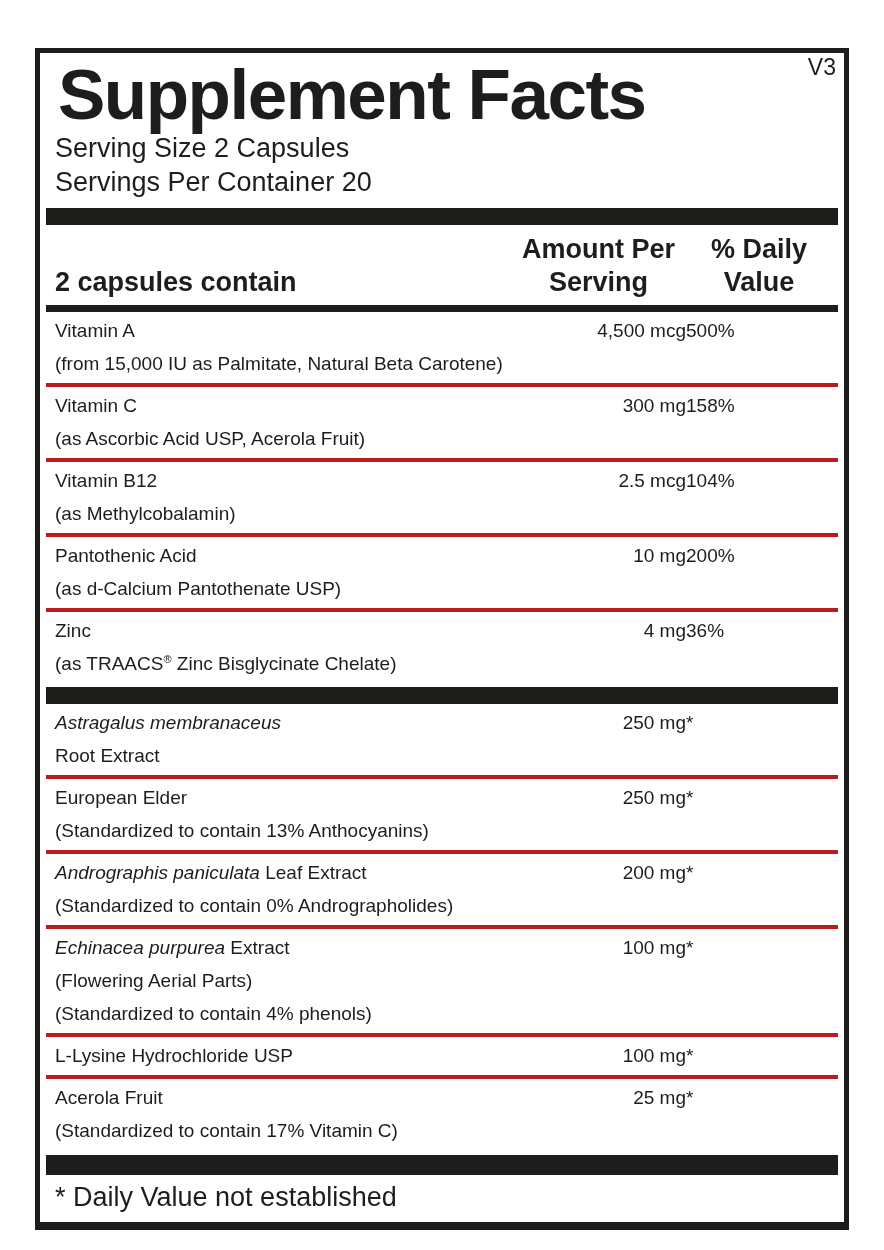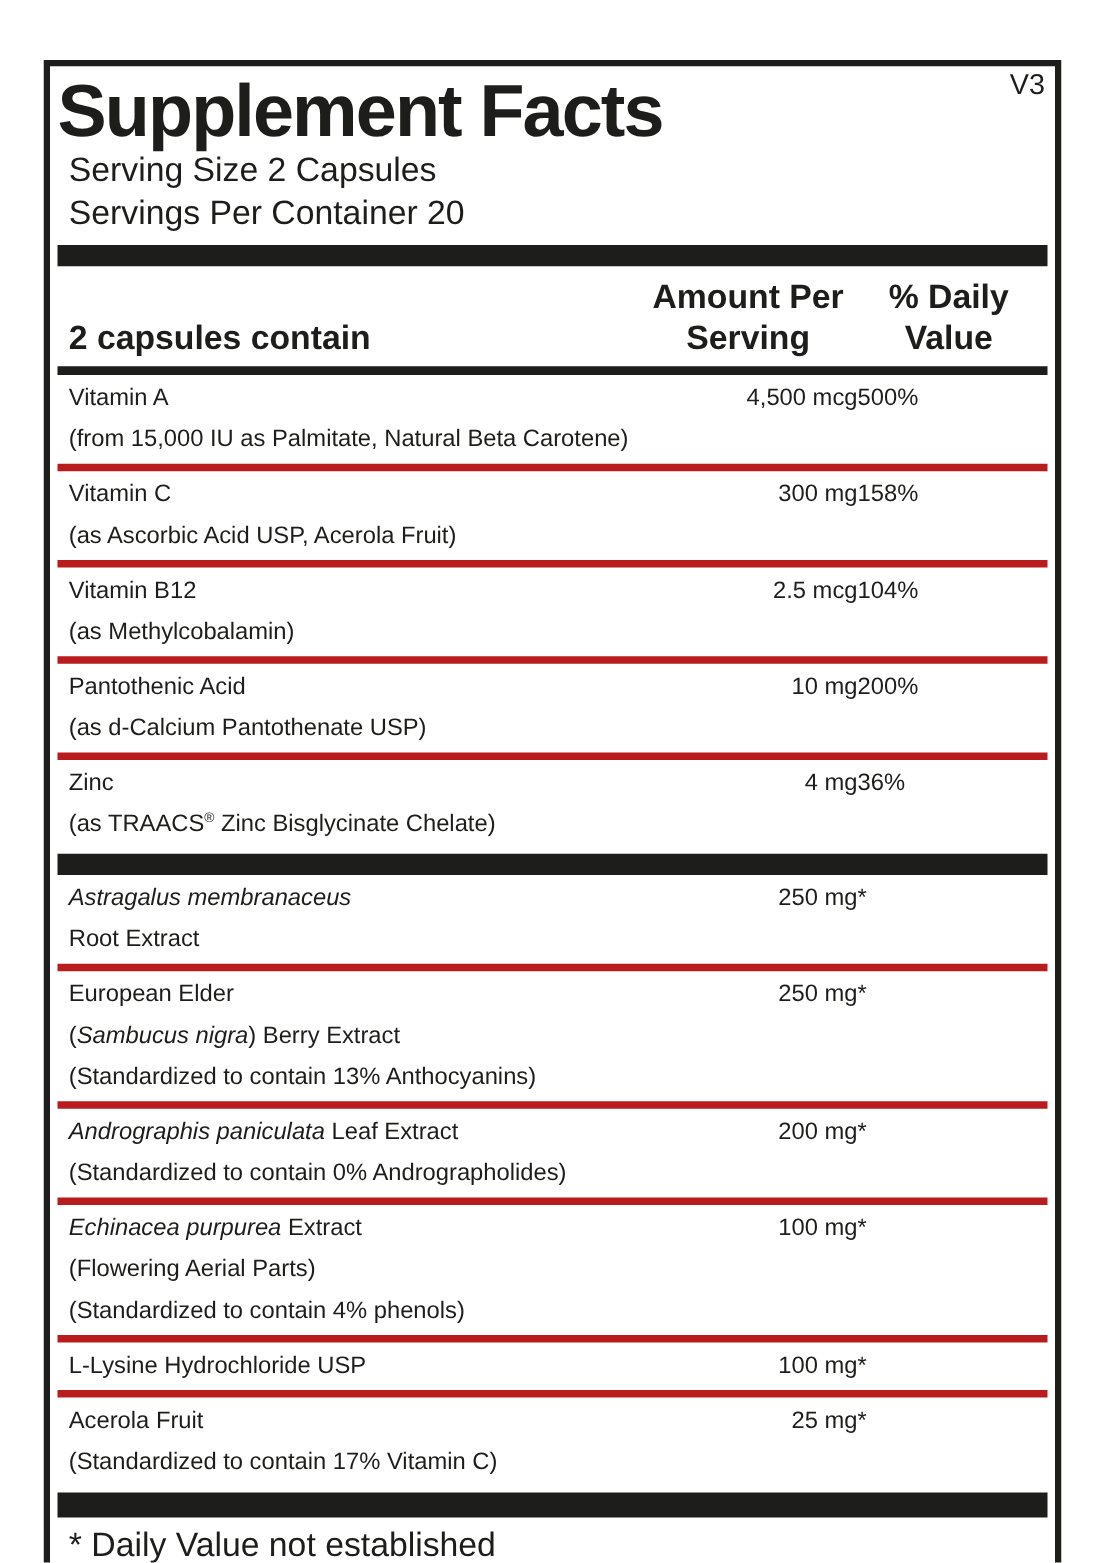--- a/index.html
+++ b/index.html
@@ -16,22 +16,22 @@
     border-bottom-width:8px;
     background:#fff;
     padding:0 6px;
     box-sizing:border-box;
   }
   .version{
     position:absolute;top:3px;right:8px;
     font-size:23px;line-height:1;font-weight:normal;
   }
   .title{
-    margin:6px 0 0 0;
-    font-size:59px;line-height:1.02;font-weight:bold;
+    margin:6px 0 0 12px;
+    font-size:71px;line-height:1.02;font-weight:bold;
     letter-spacing:-1.5px;white-space:nowrap;
   }
   .serving{font-size:27px;line-height:34px;margin-left:9px;}
   .bar{height:17px;background:#1d1d1b;margin-top:6px;}
   .bar.first{margin-top:9px;}
   .bar.mid{margin-top:4px;}
   .bar.bottom{margin-top:5px;height:20px;}
   .hdr-row{
     display:flex;align-items:flex-end;
     padding-top:8px;padding-bottom:6px;
@@ -39,21 +39,21 @@
     font-weight:bold;font-size:27px;line-height:33px;
   }
   .hdr-row .name{padding-left:9px;}
   .name{flex:1;}
   .amt{width:175px;text-align:right;}
   .dv{width:152px;text-align:left;padding-right:14px;box-sizing:border-box;}
   .hdr-row .amt,.hdr-row .dv{text-align:center;}
   .hdr-row .dv{padding-right:6px;}
   #rows{font-size:19px;line-height:33px;}
   .item-row{padding:2px 0 3px 0;}
-  .item-row + .item-row{border-top:6px solid #b91c1c;}
+  .item-row + .item-row{border-top:4px solid #b91c1c;}
   .line0{display:flex;}
   .line0 .name{padding-left:9px;}
   .subline{padding-left:9px;}
   .it{font-style:italic;}
   sup{font-size:58%;line-height:0;}
   .footnote{
     font-size:27px;line-height:33px;
     padding:6px 0 8px 9px;
   }
 </style>
@@ -123,21 +123,20 @@
           <div class="dv">*</div>
         </div>
         <div class="subline"><span>Root Extract</span></div>
       </div>
       <div class="item-row">
         <div class="line0">
           <div class="name"><span>European Elder</span></div>
           <div class="amt">250 mg</div>
           <div class="dv">*</div>
         </div>
-        <div class="subline"><span>(</span><span class="it">Sambucus nigra</span><span>) Berry Extract</span></div>
         <div class="subline"><span>(Standardized to contain 13% Anthocyanins)</span></div>
       </div>
       <div class="item-row">
         <div class="line0">
           <div class="name"><span class="it">Andrographis paniculata</span><span> Leaf Extract</span></div>
           <div class="amt">200 mg</div>
           <div class="dv">*</div>
         </div>
         <div class="subline"><span>(Standardized to contain 0% Andrographolides)</span></div>
       </div>

